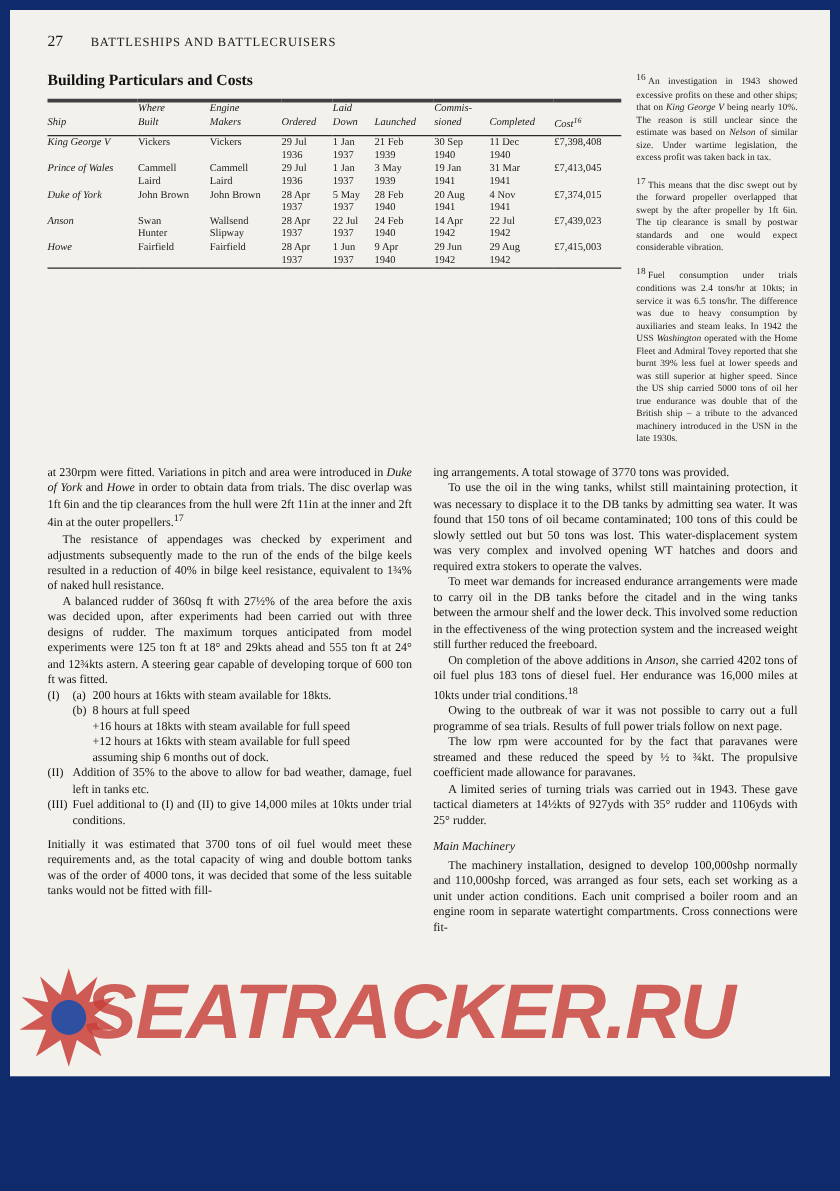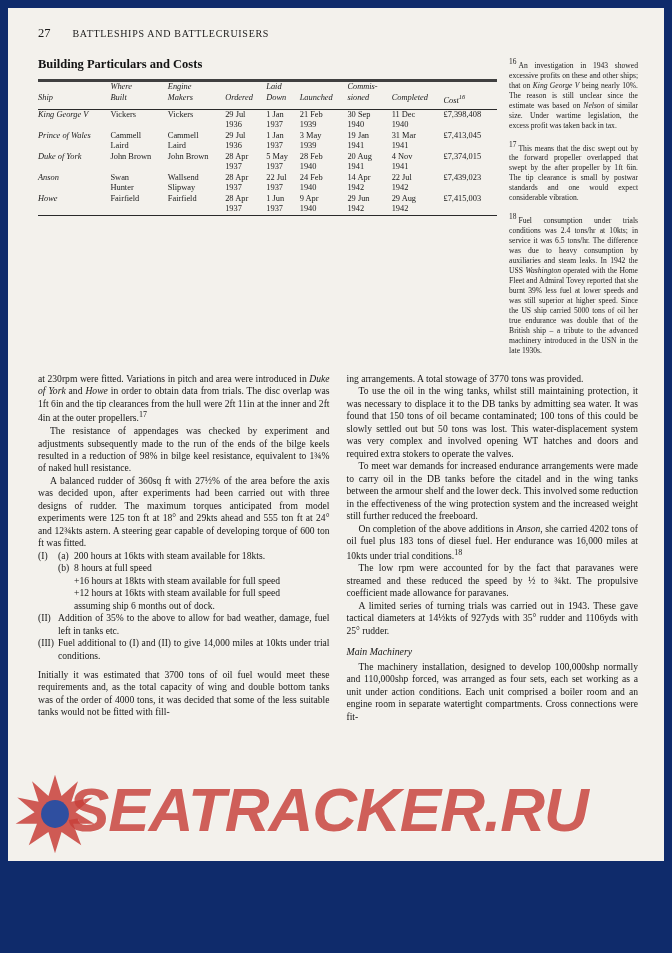--- a/index.html
+++ b/index.html
@@ -321,21 +321,21 @@
         <div class="sidenote">
           <span class="num">18</span><span>Fuel consumption under trials conditions was 2.4 tons/hr at 10kts; in service it was 6.5 tons/hr. The difference was due to heavy consumption by auxiliaries and steam leaks. In 1942 the USS </span><i>Washington</i><span> operated with the Home Fleet and Admiral Tovey reported that she burnt 39% less fuel at lower speeds and was still superior at higher speed. Since the US ship carried 5000 tons of oil her true endurance was double that of the British ship – a tribute to the advanced machinery introduced in the USN in the late 1930s.</span>
         </div>
       </div>
     </div>
 
     <div class="body-cols">
 
       <div class="col">
         <p class="noindent">at 230rpm were fitted. Variations in pitch and area were introduced in <i>Duke of York</i> and <i>Howe</i> in order to obtain data from trials. The disc overlap was 1ft 6in and the tip clearances from the hull were 2ft 11in at the inner and 2ft 4in at the outer propellers.<sup>17</sup></p>
-        <p>The resistance of appendages was checked by experiment and adjustments subsequently made to the run of the ends of the bilge keels resulted in a reduction of 98% in bilge keel resistance, equivalent to 1¾% of naked hull resistance.</p>
+        <p>The resistance of appendages was checked by experiment and adjustments subsequently made to the run of the ends of the bilge keels resulted in a reduction of 40% in bilge keel resistance, equivalent to 1¾% of naked hull resistance.</p>
         <p>A balanced rudder of 360sq ft with 27½% of the area before the axis was decided upon, after experiments had been carried out with three designs of rudder. The maximum torques anticipated from model experiments were 125 ton ft at 18° and 29kts ahead and 555 ton ft at 24° and 12¾kts astern. A steering gear capable of developing torque of 600 ton ft was fitted.</p>
 
         <div class="list-block">
           <div class="li">
             <span class="mark">(I)</span>
             <span class="mark2">(a)</span>
             <span class="txt">200 hours at 16kts with steam available for 18kts.</span>
           </div>
           <div class="li indent1">
             <span class="mark2">(b)</span>
@@ -361,20 +361,21 @@
         </div>
 
         <p class="noindent" style="margin-top:7px">Initially it was estimated that 3700 tons of oil fuel would meet these requirements and, as the total capacity of wing and double bottom tanks was of the order of 4000 tons, it was decided that some of the less suitable tanks would not be fitted with fill-</p>
       </div>
 
       <div class="col">
         <p class="noindent">ing arrangements. A total stowage of 3770 tons was provided.</p>
         <p>To use the oil in the wing tanks, whilst still maintaining protection, it was necessary to displace it to the DB tanks by admitting sea water. It was found that 150 tons of oil became contaminated; 100 tons of this could be slowly settled out but 50 tons was lost. This water-displacement system was very complex and involved opening WT hatches and doors and required extra stokers to operate the valves.</p>
         <p>To meet war demands for increased endurance arrangements were made to carry oil in the DB tanks before the citadel and in the wing tanks between the armour shelf and the lower deck. This involved some reduction in the effectiveness of the wing protection system and the increased weight still further reduced the freeboard.</p>
         <p>On completion of the above additions in <i>Anson</i>, she carried 4202 tons of oil fuel plus 183 tons of diesel fuel. Her endurance was 16,000 miles at 10kts under trial conditions.<sup>18</sup></p>
+        <p>Owing to the outbreak of war it was not possible to carry out a full programme of sea trials. Results of full power trials follow on next page.</p>
         <p>The low rpm were accounted for by the fact that paravanes were streamed and these reduced the speed by ½ to ¾kt. The propulsive coefficient made allowance for paravanes.</p>
         <p>A limited series of turning trials was carried out in 1943. These gave tactical diameters at 14½kts of 927yds with 35° rudder and 1106yds with 25° rudder.</p>
         <h4>Main Machinery</h4>
         <p>The machinery installation, designed to develop 100,000shp normally and 110,000shp forced, was arranged as four sets, each set working as a unit under action conditions. Each unit comprised a boiler room and an engine room in separate watertight compartments. Cross connections were fit-</p>
       </div>
     </div>
   </div>
 
   <div class="wm">
     <div class="wm-fade"></div>

